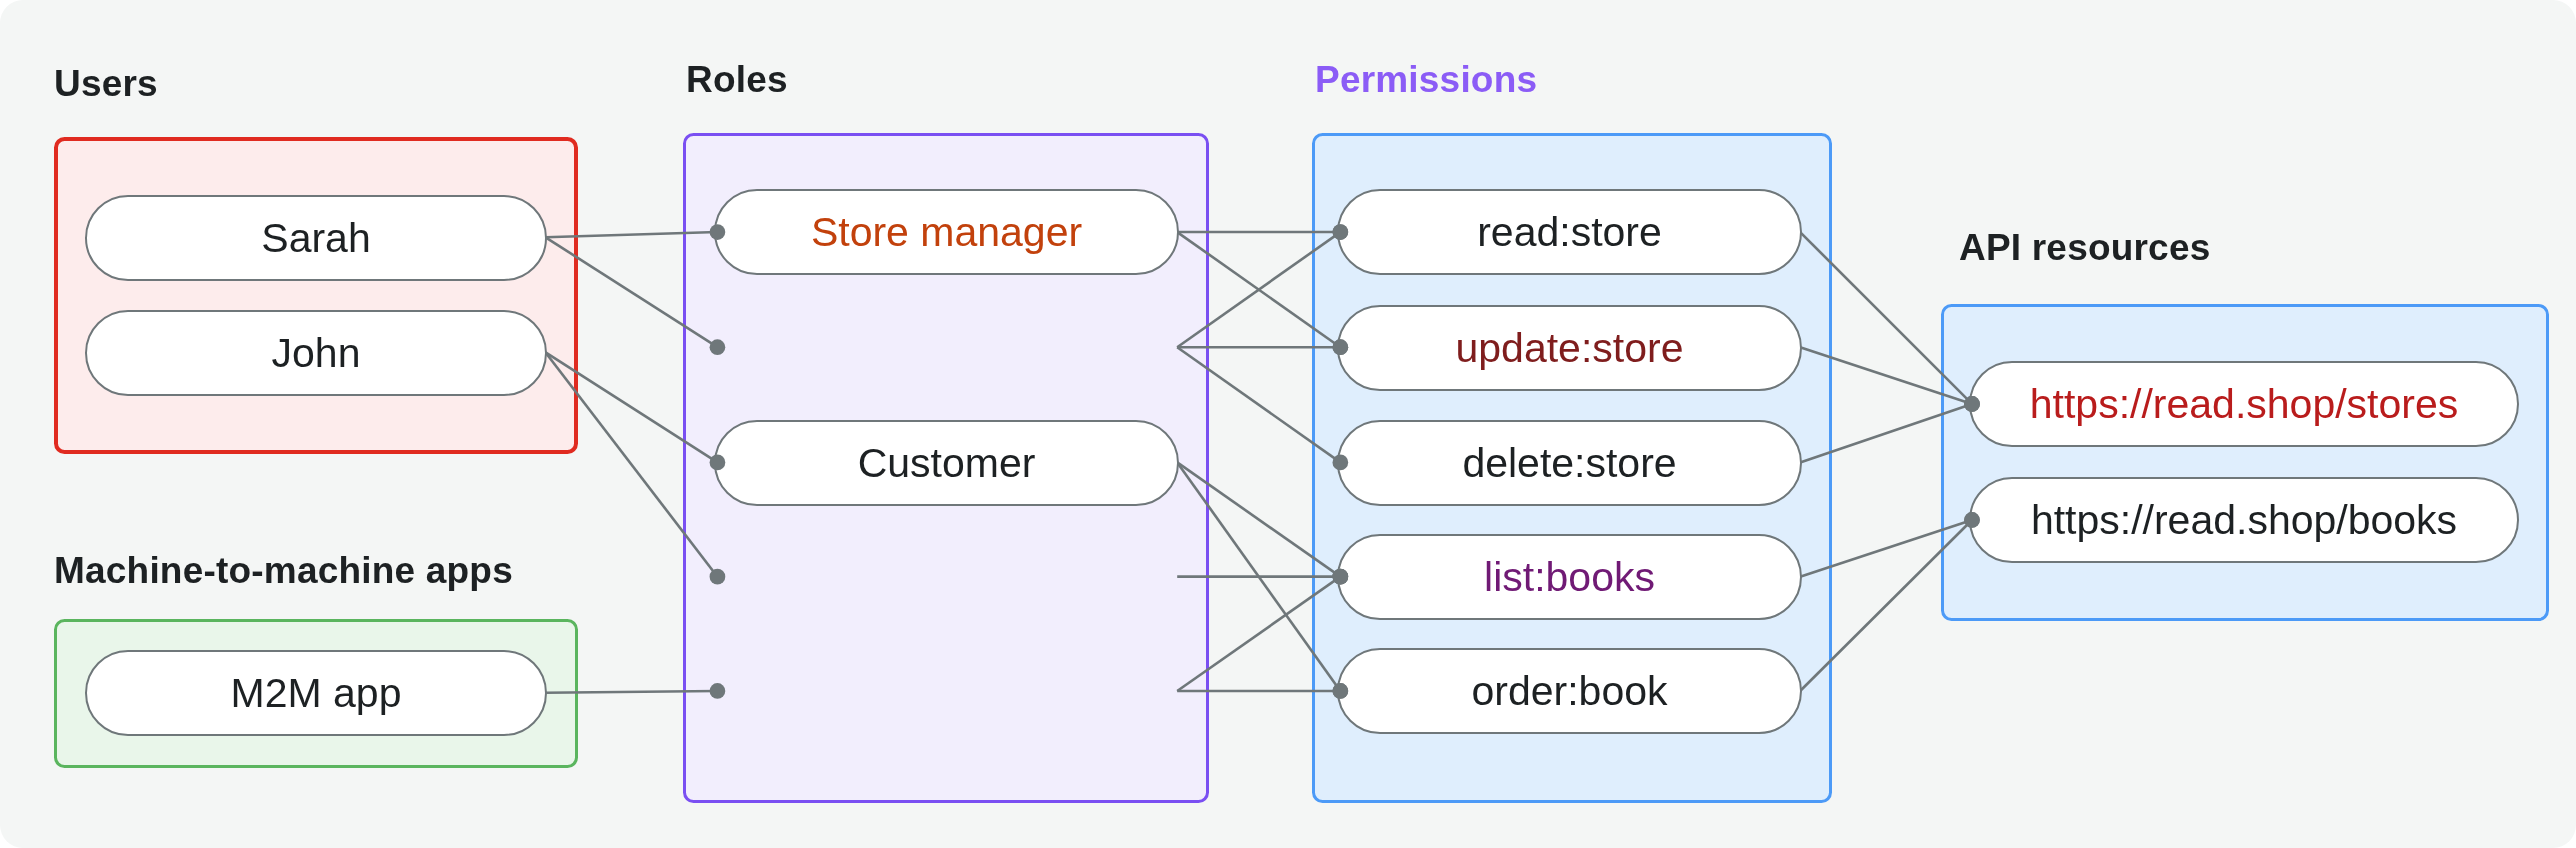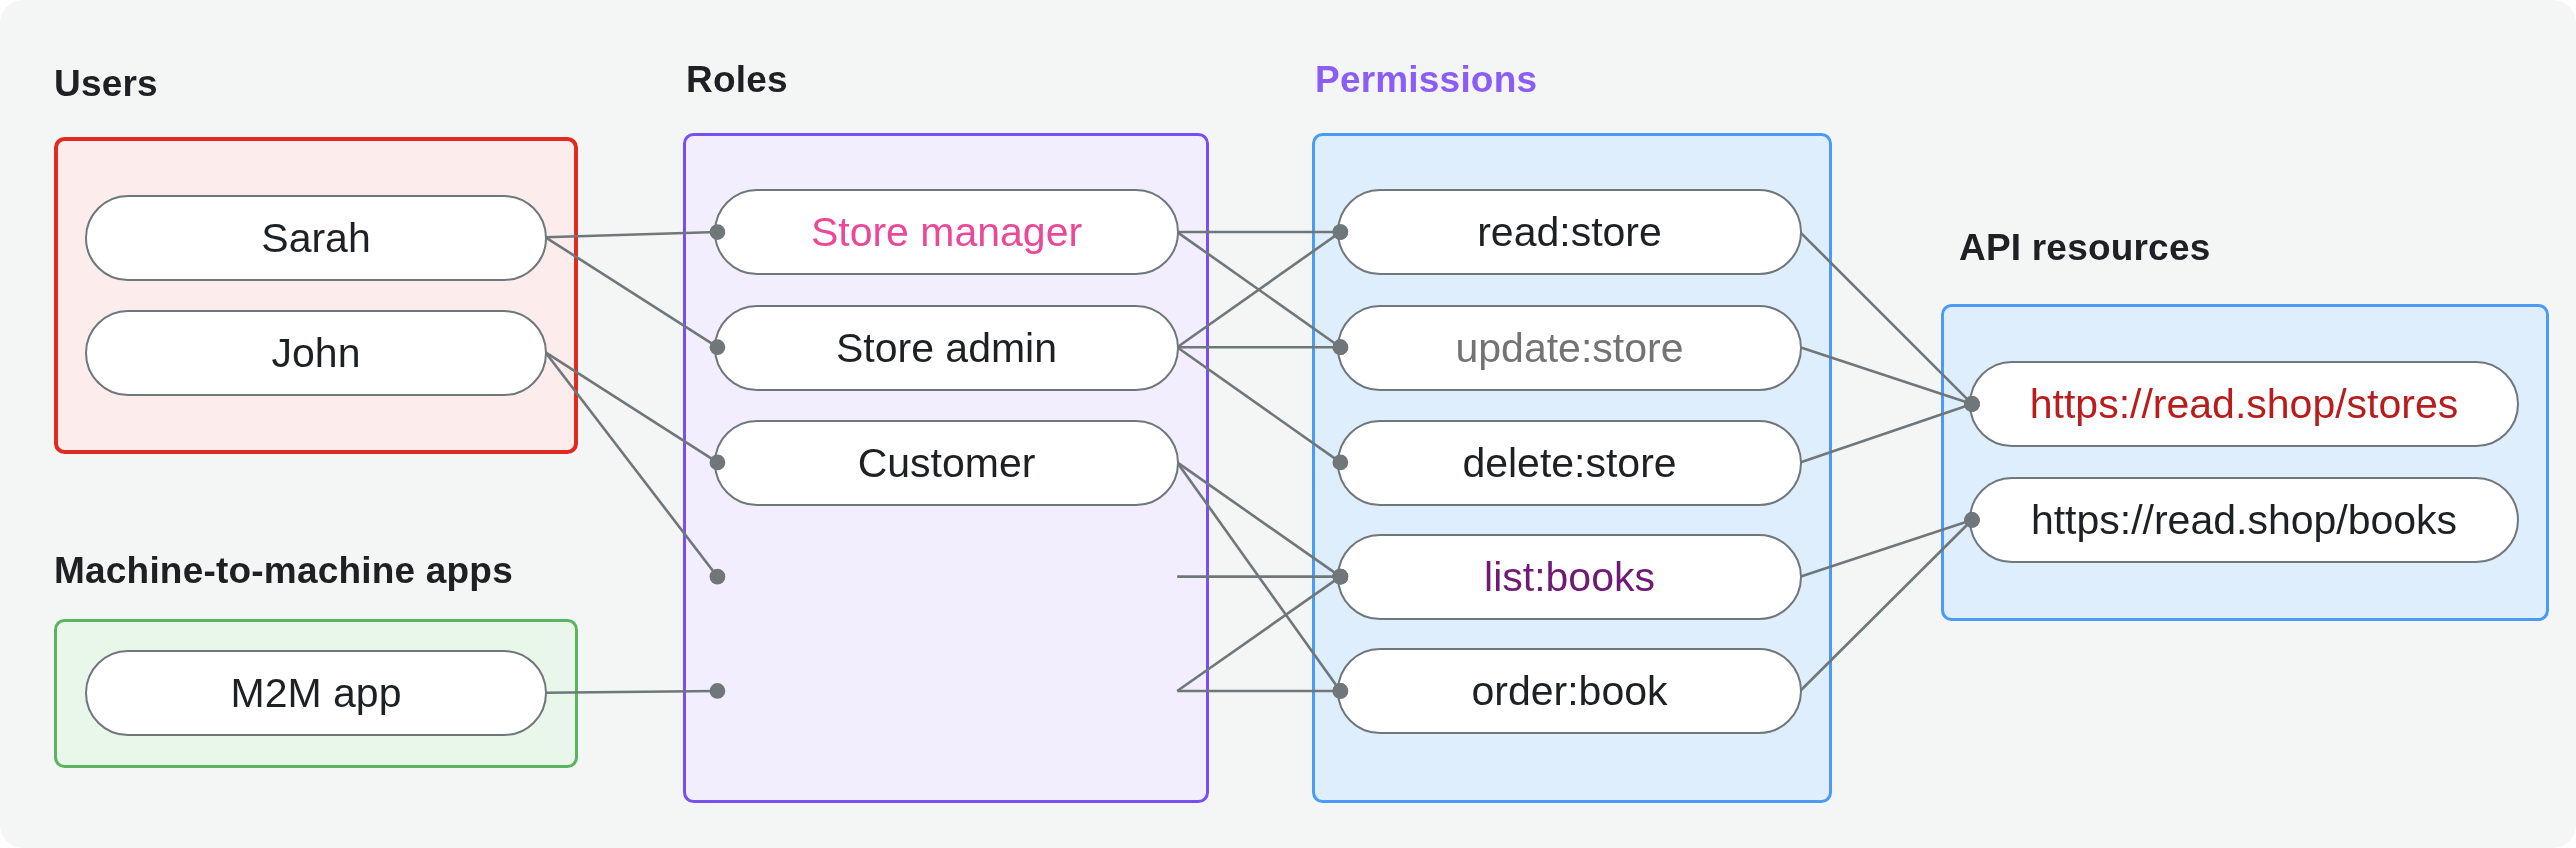--- a/index.html
+++ b/index.html
@@ -56,25 +56,24 @@
       <line x1="2063" y1="266" x2="2260" y2="463" stroke="#6f777a" stroke-width="3"></line>
       <line x1="2063" y1="398" x2="2260" y2="463" stroke="#6f777a" stroke-width="3"></line>
       <line x1="2063" y1="530" x2="2260" y2="463" stroke="#6f777a" stroke-width="3"></line>
       <line x1="2063" y1="661" x2="2260" y2="596" stroke="#6f777a" stroke-width="3"></line>
       <line x1="2063" y1="792" x2="2260" y2="596" stroke="#6f777a" stroke-width="3"></line>
     </svg>
   <div class="layer" id="pills-layer">
       <div class="pill" style="left: 85px; top: 195px; width: 462px; height: 86px; border: 2.6px solid rgb(111, 119, 122); color: rgb(29, 33, 35);">Sarah</div>
       <div class="pill" style="left: 85px; top: 310px; width: 462px; height: 86px; border: 2.6px solid rgb(111, 119, 122); color: rgb(29, 33, 35);">John</div>
       <div class="pill" style="left: 85px; top: 650px; width: 462px; height: 86px; border: 2.6px solid rgb(111, 119, 122); color: rgb(29, 33, 35);">M2M app</div>
-      <div class="pill" style="left: 714px; top: 189px; width: 465px; height: 86px; border: 2.6px solid rgb(111, 119, 122); color: #ec4899;">Store manager</div>
-      <div class="pill" style="left: 714px; top: 305px; width: 465px; height: 86px; border: 2.6px solid rgb(111, 119, 122); color: rgb(29, 33, 35);">Store admin</div>
+      <div class="pill" style="left: 714px; top: 189px; width: 465px; height: 86px; border: 2.6px solid rgb(111, 119, 122); color: #c2410c;">Store manager</div>
       <div class="pill" style="left: 714px; top: 420px; width: 465px; height: 86px; border: 2.6px solid rgb(111, 119, 122); color: rgb(29, 33, 35);">Customer</div>
       <div class="pill" style="left: 1337px; top: 189px; width: 465px; height: 86px; border: 2.6px solid rgb(111, 119, 122); color: rgb(29, 33, 35);">read:store</div>
-      <div class="pill" style="left: 1337px; top: 305px; width: 465px; height: 86px; border: 2.6px solid rgb(111, 119, 122); color: #737373;">update:store</div>
+      <div class="pill" style="left: 1337px; top: 305px; width: 465px; height: 86px; border: 2.6px solid rgb(111, 119, 122); color: #7f1d1d;">update:store</div>
       <div class="pill" style="left: 1337px; top: 420px; width: 465px; height: 86px; border: 2.6px solid rgb(111, 119, 122); color: rgb(29, 33, 35);">delete:store</div>
       <div class="pill" style="left: 1337px; top: 534px; width: 465px; height: 86px; border: 2.6px solid rgb(111, 119, 122); color: #701a75;">list:books</div>
       <div class="pill" style="left: 1337px; top: 648px; width: 465px; height: 86px; border: 2.6px solid rgb(111, 119, 122); color: rgb(29, 33, 35);">order:book</div>
       <div class="pill" style="left: 1969px; top: 361px; width: 550px; height: 86px; border: 2.6px solid rgb(111, 119, 122); color: #b91c1c;">https://read.shop/stores</div>
       <div class="pill" style="left: 1969px; top: 477px; width: 550px; height: 86px; border: 2.6px solid rgb(111, 119, 122); color: rgb(29, 33, 35);">https://read.shop/books</div>
     </div>
   <svg class="layer" id="dots-layer" viewBox="0 0 2952 972" width="2576" height="848">
       <circle cx="822" cy="266" r="9" fill="#6f777a"></circle>
       <circle cx="822" cy="398" r="9" fill="#6f777a"></circle>
       <circle cx="822" cy="530" r="9" fill="#6f777a"></circle>

